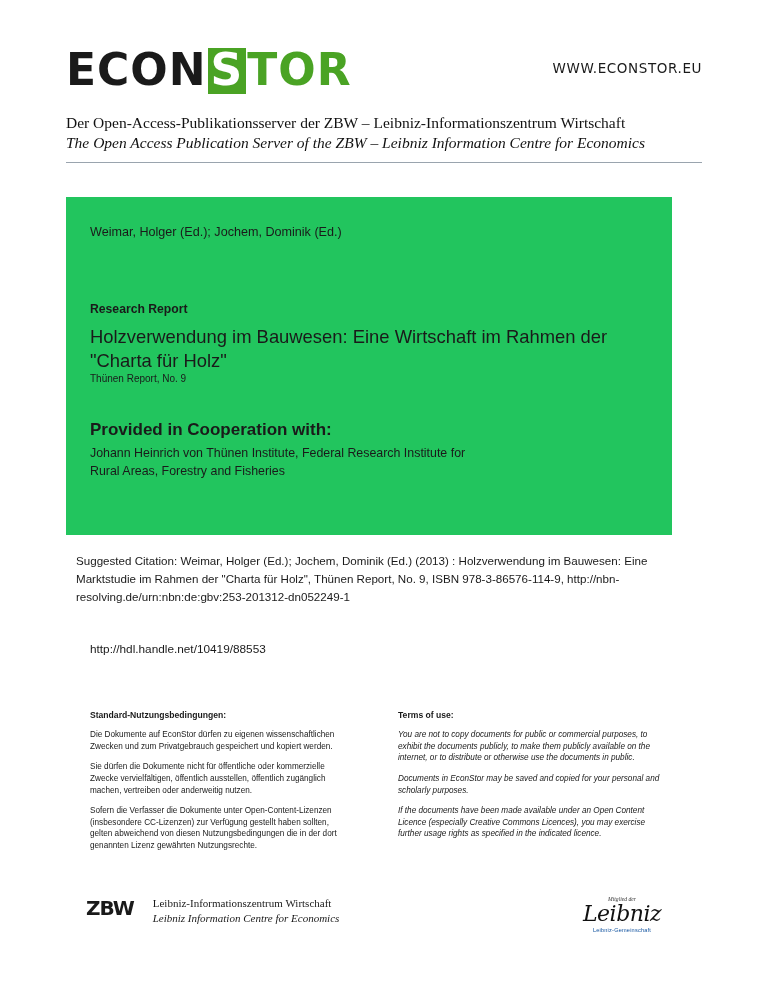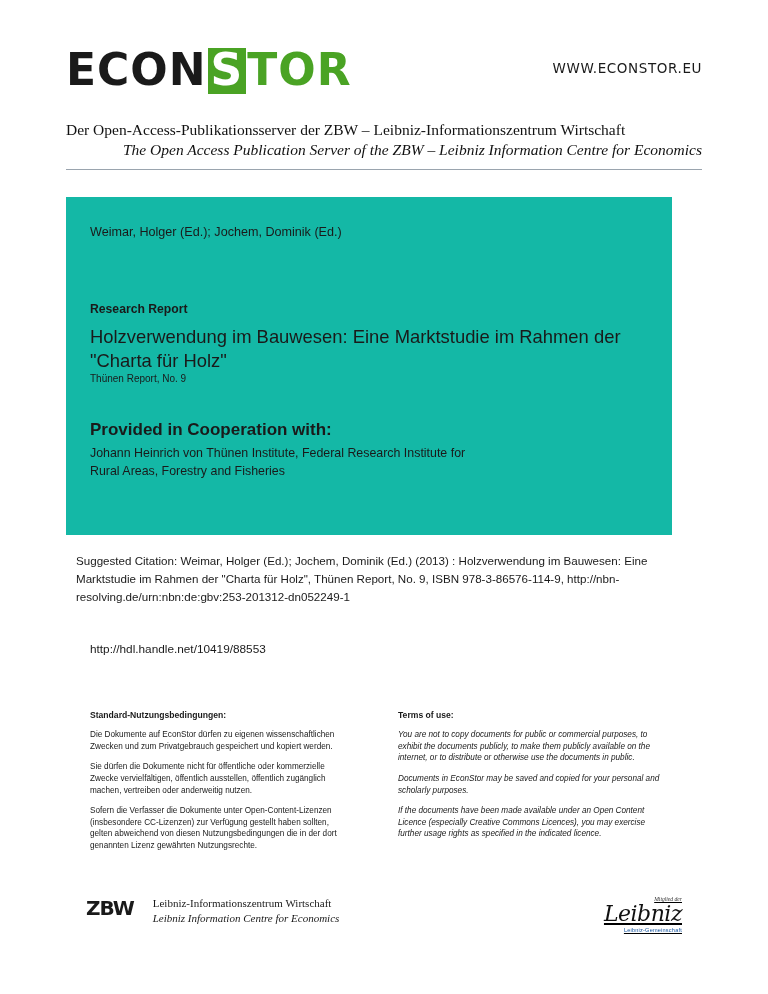--- a/index.html
+++ b/index.html
@@ -57,45 +57,44 @@
     font-size: 13.5px;
     letter-spacing: 0.6px;
     color: #1a1a1a;
     margin-top: 12px;
     white-space: nowrap;
   }
   .tagline-de {
     font-family: "Liberation Serif", serif;
     font-size: 15.5px;
     color: #111;
-    margin-top: 27px;
+    margin-top: 20px;
     white-space: nowrap;
   }
   .tagline-en {
     font-family: "Liberation Serif", serif;
     font-style: italic;
     font-size: 15.5px;
     color: #111;
     margin-top: 2px;
     white-space: nowrap;
-    text-align: right;
   }
   .rule {
     border-bottom: 1px solid #9aa4ae;
     margin-top: 10px;
   }
 
   
   .meta-box {
     position: absolute;
     left: 66px;
     top: 197px;
     width: 606px;
     height: 338px;
-    background: #14b8a6;
+    background: #22c55e;
   }
   .meta-inner {
     padding: 27px 30px 0 24px;
   }
   .authors {
     font-size: 12.6px;
     color: #1a1a1a;
     line-height: 1.4;
   }
   .doctype {
@@ -199,23 +198,22 @@
   }
   .zbw-text {
     margin-left: 19px;
     font-family: "Liberation Serif", serif;
     font-size: 11px;
     line-height: 1.33;
     color: #1a1a1a;
   }
   .zbw-text .en { font-style: italic; }
   .leibniz {
-    text-align: right;
+    text-align: center;
     width: 120px;
-    text-decoration: underline;
   }
   .leibniz .mitglied {
     font-family: "Liberation Serif", serif;
     font-size: 5.6px;
     font-style: italic;
     color: #333;
     margin-bottom: 1px;
   }
   .leibniz .script {
     font-family: "DejaVu Serif", serif;
@@ -247,21 +245,21 @@
     </div>
     <div class="tagline-de">Der Open-Access-Publikationsserver der ZBW – Leibniz-Informationszentrum Wirtschaft</div>
     <div class="tagline-en">The Open Access Publication Server of the ZBW – Leibniz Information Centre for Economics</div>
     <div class="rule"></div>
   </div>
 
   <div class="meta-box">
     <div class="meta-inner">
       <div class="authors">Weimar, Holger (Ed.); Jochem, Dominik (Ed.)</div>
       <div class="doctype">Research Report</div>
-      <div class="title">Holzverwendung im Bauwesen: Eine Marktstudie im Rahmen der "Charta für Holz"</div>
+      <div class="title">Holzverwendung im Bauwesen: Eine Wirtschaft im Rahmen der "Charta für Holz"</div>
       <div class="series">Thünen Report, No. 9</div>
       <div class="provided-label">Provided in Cooperation with:</div>
       <div class="provided-body">
         <div>Johann Heinrich von Thünen Institute, Federal Research Institute for</div>
         <div>Rural Areas, Forestry and Fisheries</div>
       </div>
     </div>
   </div>
 
   <div class="citation">Suggested Citation: Weimar, Holger (Ed.); Jochem, Dominik (Ed.) (2013) : Holzverwendung im Bauwesen: Eine Marktstudie im Rahmen der "Charta für Holz", Thünen Report, No. 9, ISBN 978-3-86576-114-9, http://nbn-resolving.de/urn:nbn:de:gbv:253-201312-dn052249-1</div>

